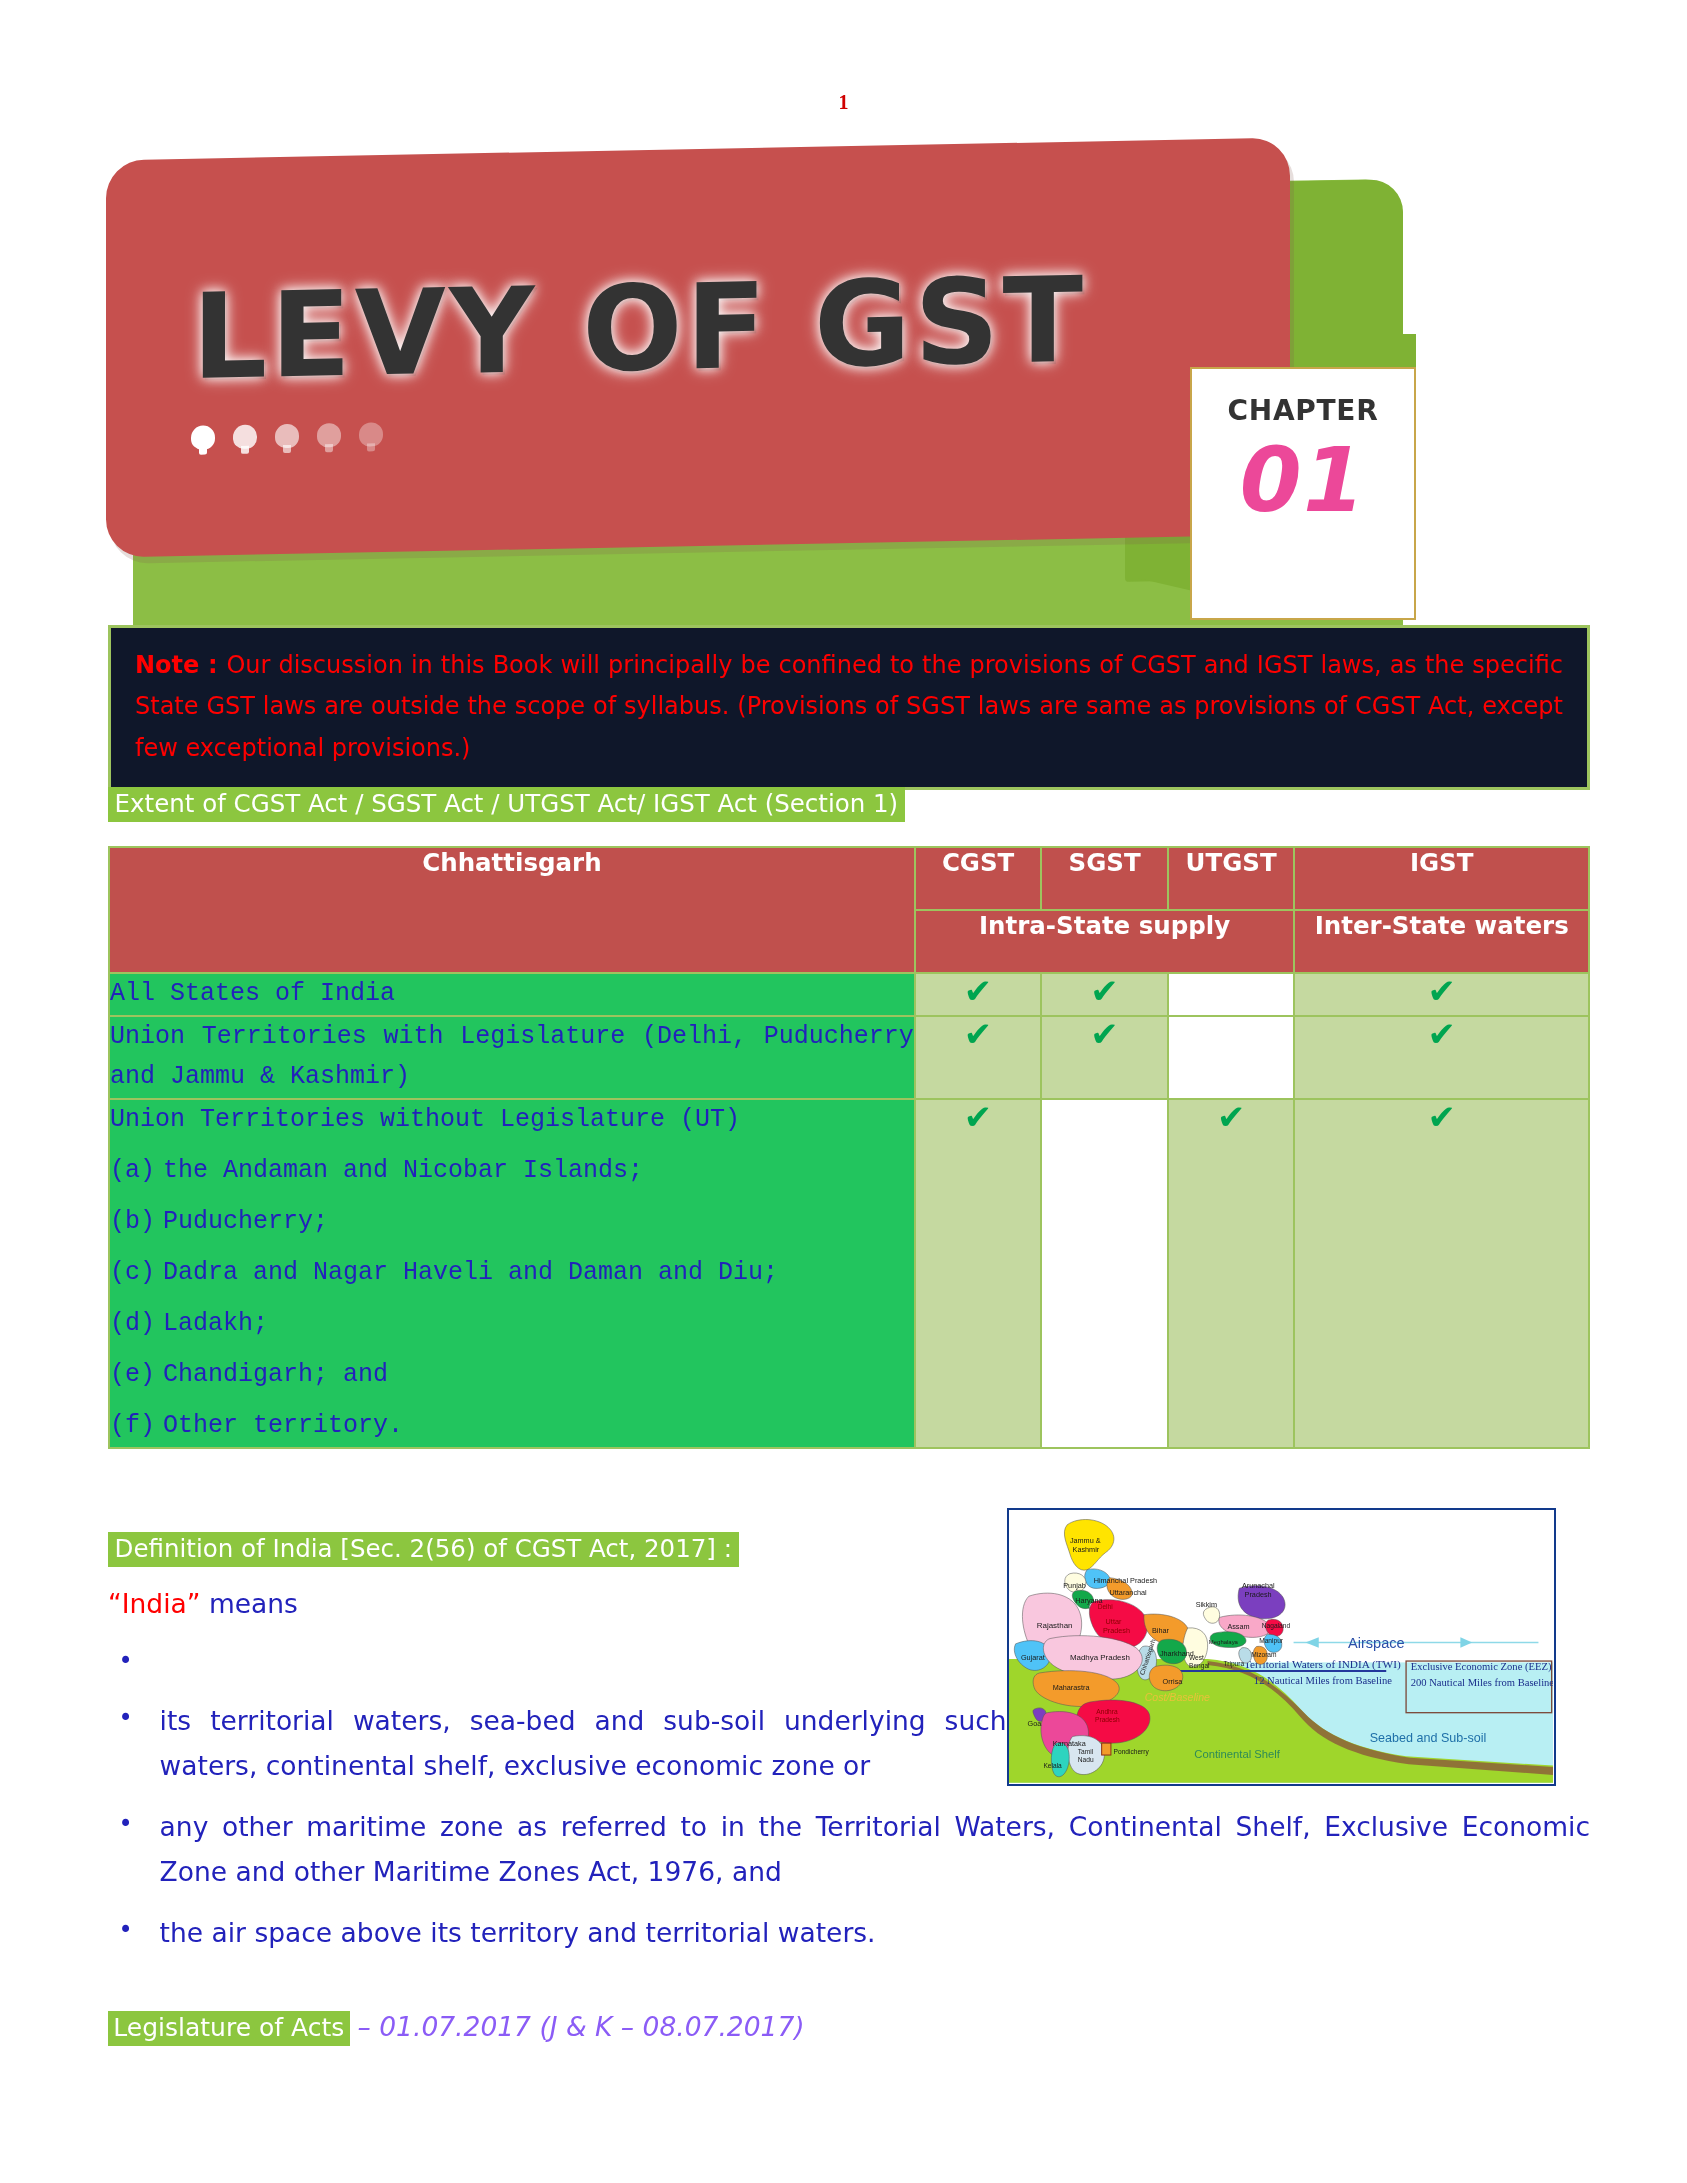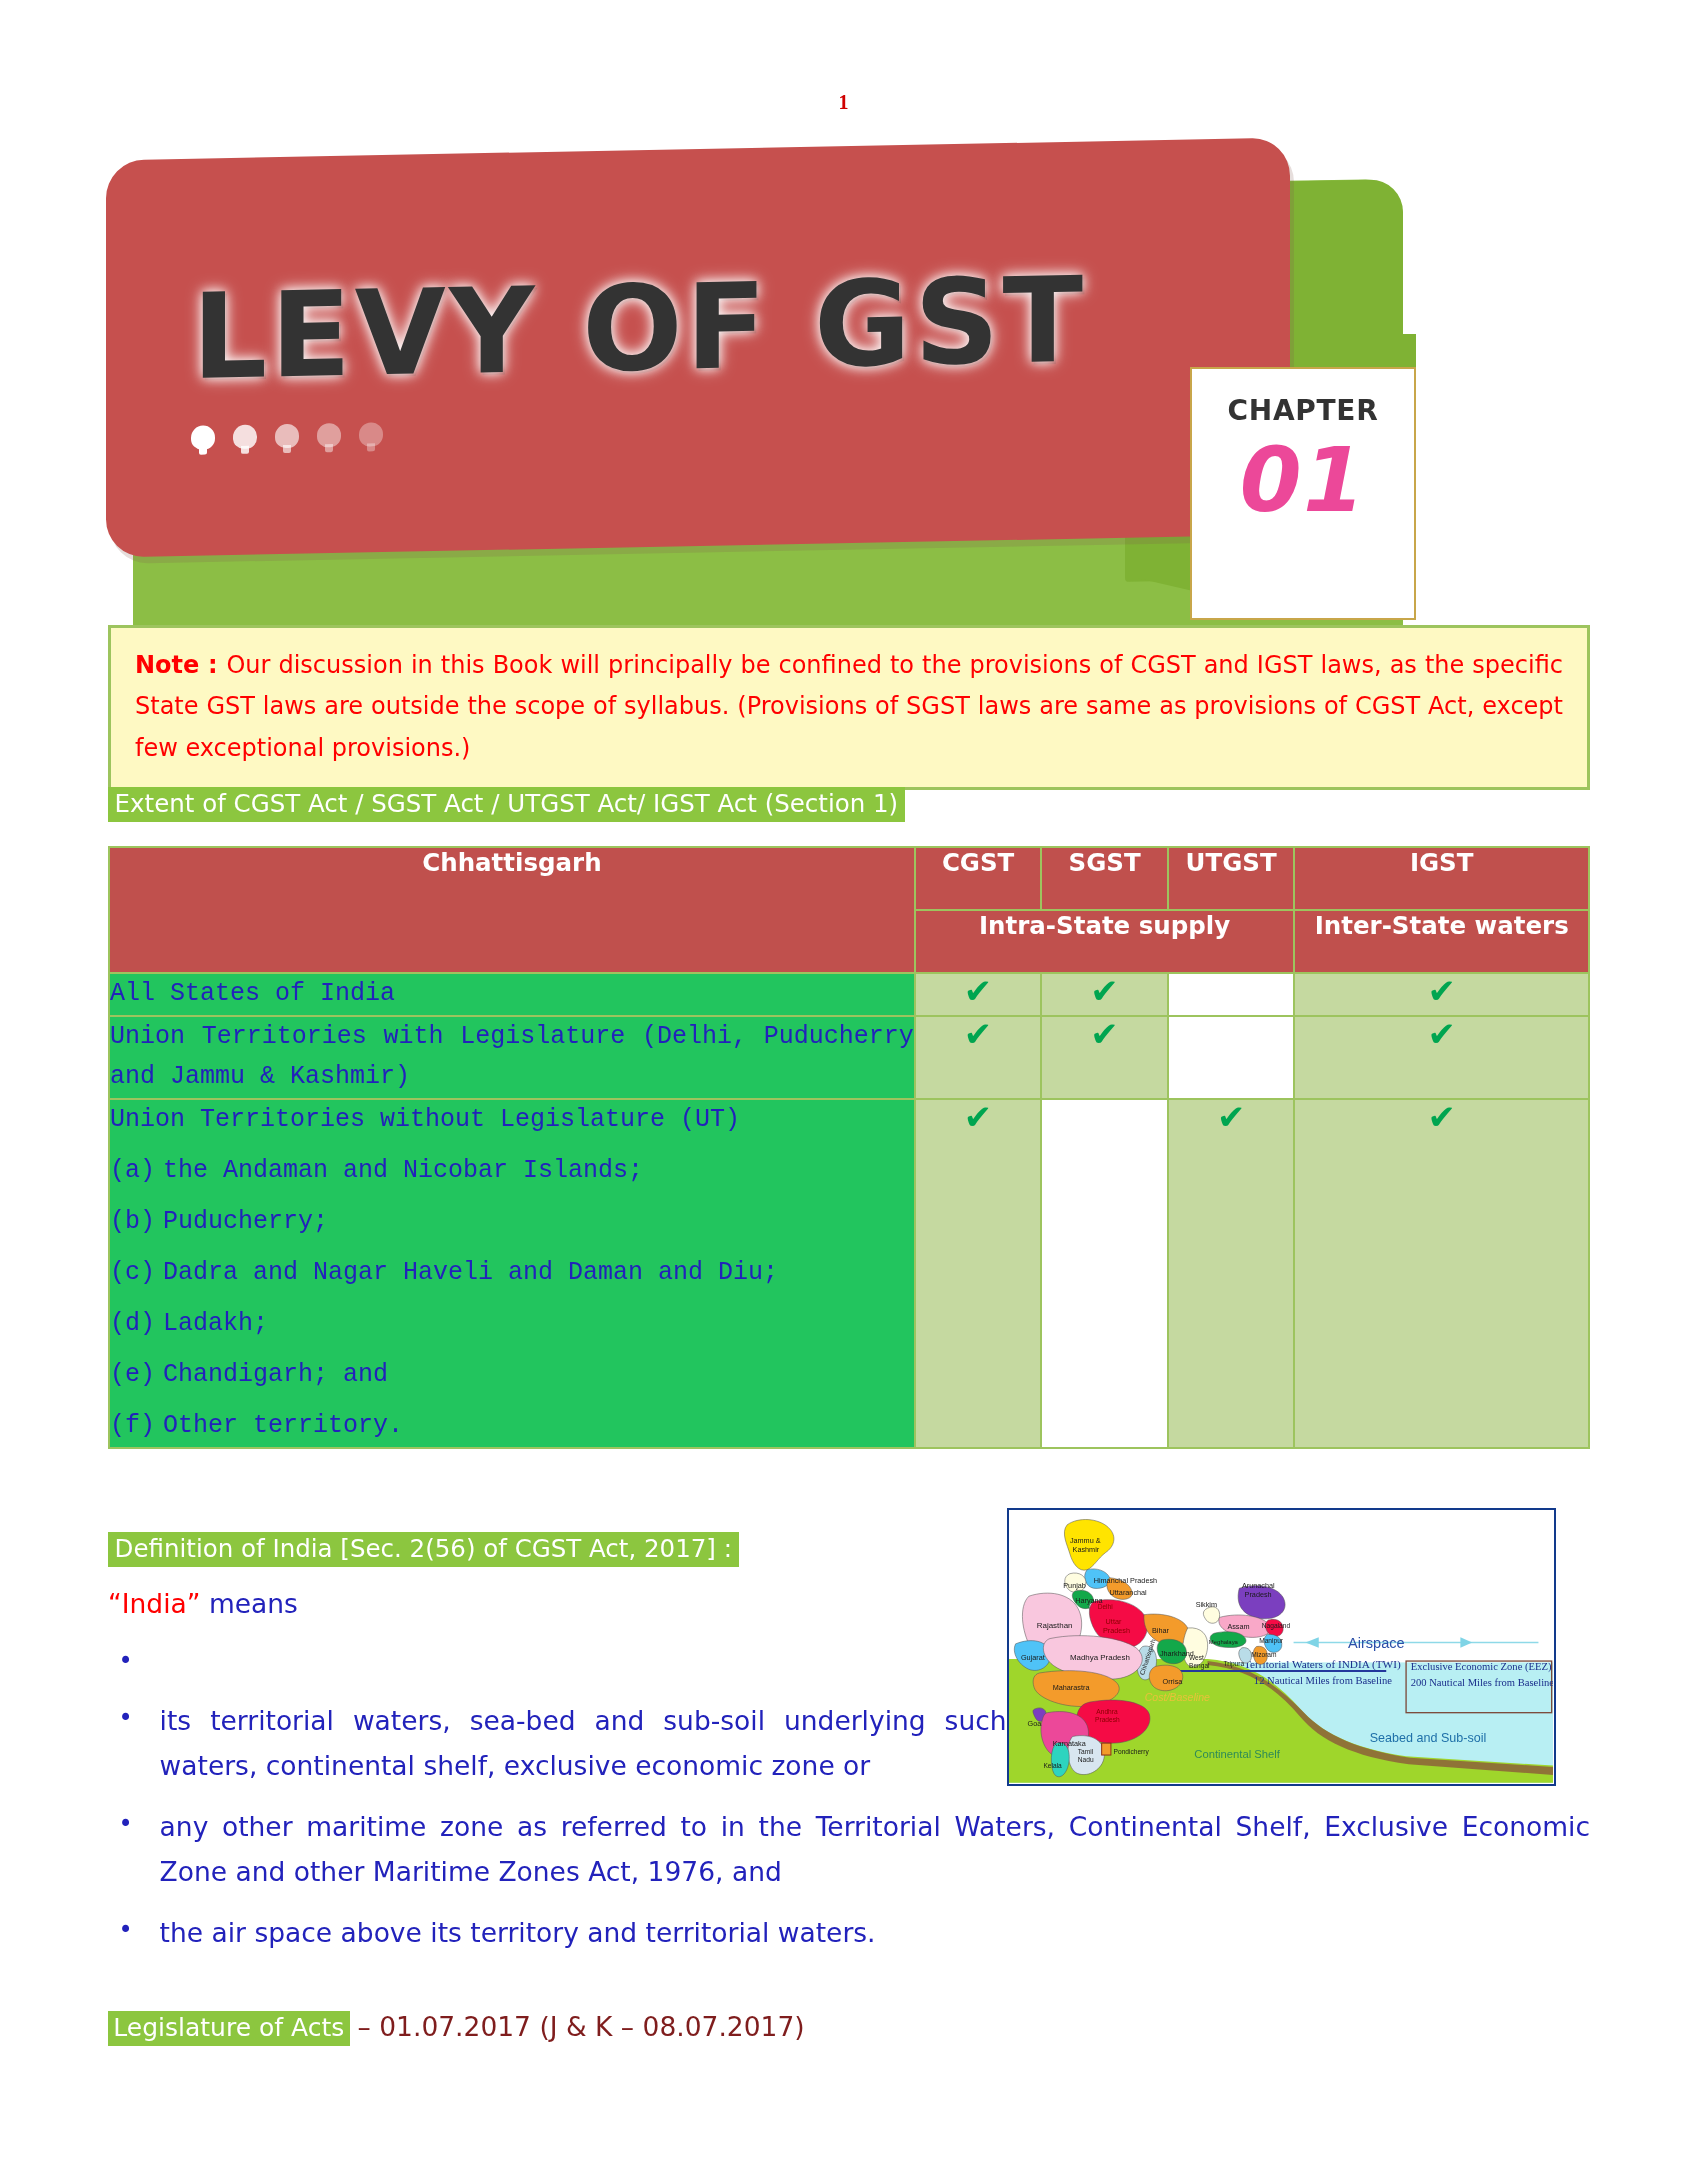--- a/index.html
+++ b/index.html
@@ -164,21 +164,21 @@
   }
 
   
   .note-box {
     position: absolute;
     left: 108px;
     top: 625px;
     width: 1482px;
     box-sizing: border-box;
     border: 3.3px solid #9DC45E;
-    background: #fef9c3;
+    background: #0f172a;
     padding: 17px 24px 18.5px 24px;
   }
   .note-text {
     color: #FF0000;
     font-family: "DejaVu Sans", sans-serif;
     font-size: 24px;
     line-height: 1.72;
     text-align: justify;
   }
   .note-text .note-label { font-weight: bold; }
@@ -295,22 +295,23 @@
     font-family: "DejaVu Sans", sans-serif;
     font-size: 26.5px;
   }
   .commence .hl {
     background: #8CC63F;
     color: #ffffff;
     padding: 2px 5.3px 4px 5.3px;
     font-size: 25px;
   }
   .commence .rest {
-    color: #7f1d1d;
+    color: #8b5cf6;
     margin-left: 8px;
+    font-style: italic;
   }
 
   
   .map-fig {
     position: absolute;
     left: 1007px;
     top: 1508px;
     width: 549px;
     height: 278px;
     border: 2.6px solid #123A8C;

